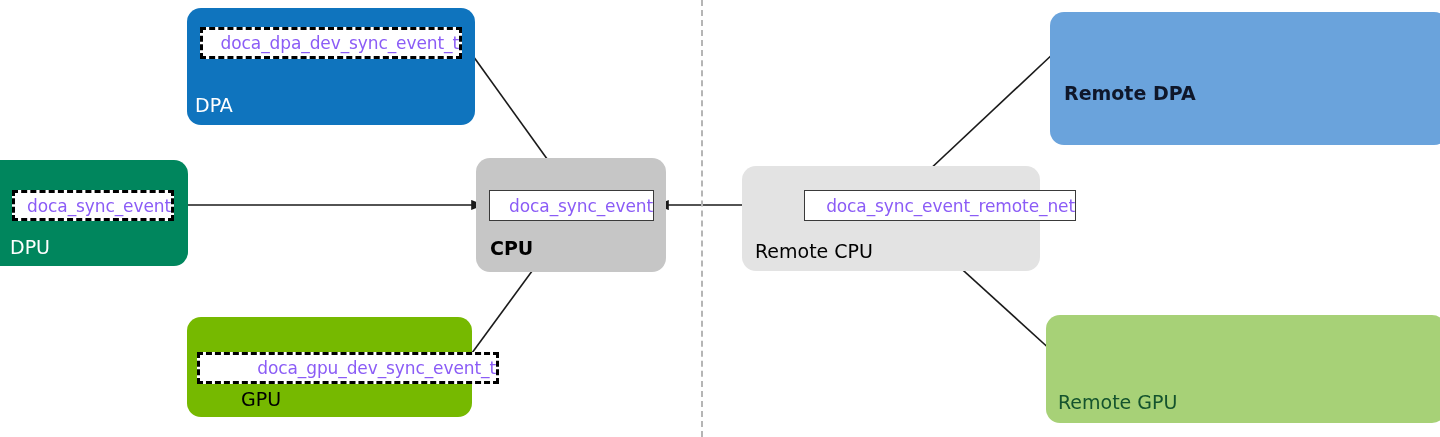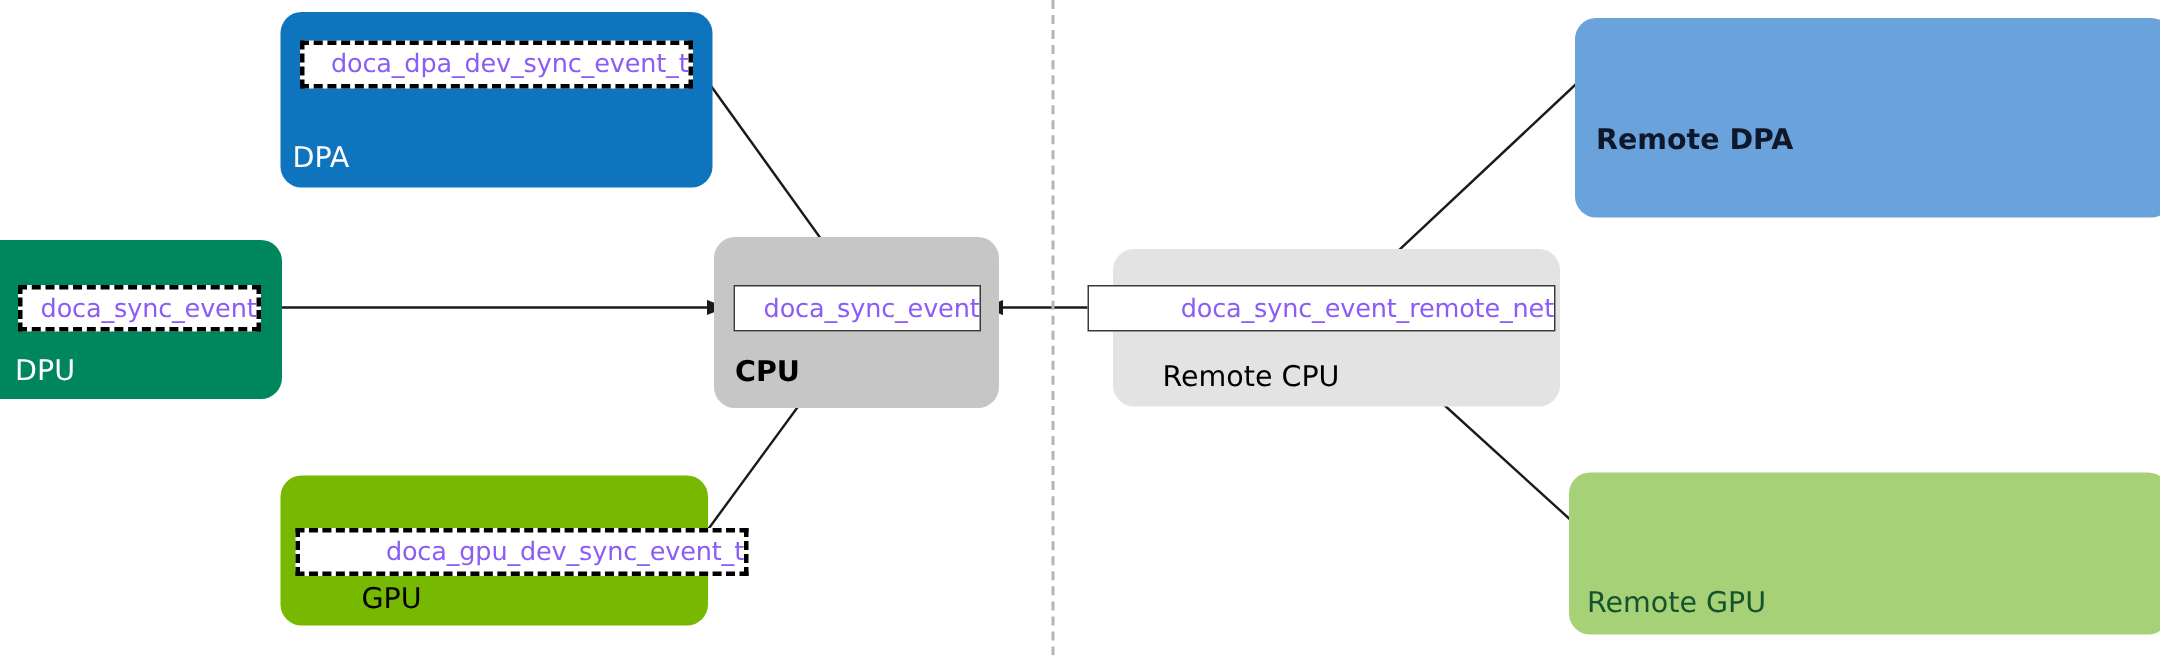--- a/index.html
+++ b/index.html
@@ -109,23 +109,23 @@
   <div class="node" style="left:476px; top:158px; width:190px; height:114px; background:#c6c6c6;">
     <div class="node-label" style="left:14px; top:81px; color:#000000;font-weight:bold;">CPU</div>
   </div>
   <div class="chip chip-solid" style="left:489px; top:190px; width:165px; height:31px;">
     <span>doca_sync_event</span>
   </div>
 
   <div class="divider" style="left:701px;"></div>
 
   <div class="node" style="left:742px; top:166px; width:298px; height:105px; background:#e3e3e3;">
-    <div class="node-label" style="left:13px; top:76px; color:#000000;margin-left:20px;">Remote CPU</div>
+    <div class="node-label" style="left:13px; top:76px; color:#000000;">Remote CPU</div>
   </div>
-  <div class="chip chip-solid" style="left:725px; top:190px; width:312px; height:31px;">
+  <div class="chip chip-solid" style="left:804px; top:190px; width:272px; height:31px;">
     <span>doca_sync_event_remote_net</span>
   </div>
 
   <div class="node" style="left:1050px; top:12px; width:398px; height:133px; background:#6aa3dc;">
     <div class="node-label" style="left:14px; top:72px; color:#0f172a;font-weight:bold;">Remote DPA</div>
   </div>
 
   <div class="node" style="left:1046px; top:315px; width:400px; height:108px; background:#a7d177;">
     <div class="node-label" style="left:12px; top:78px; color:#14532d;">Remote GPU</div>
   </div>

